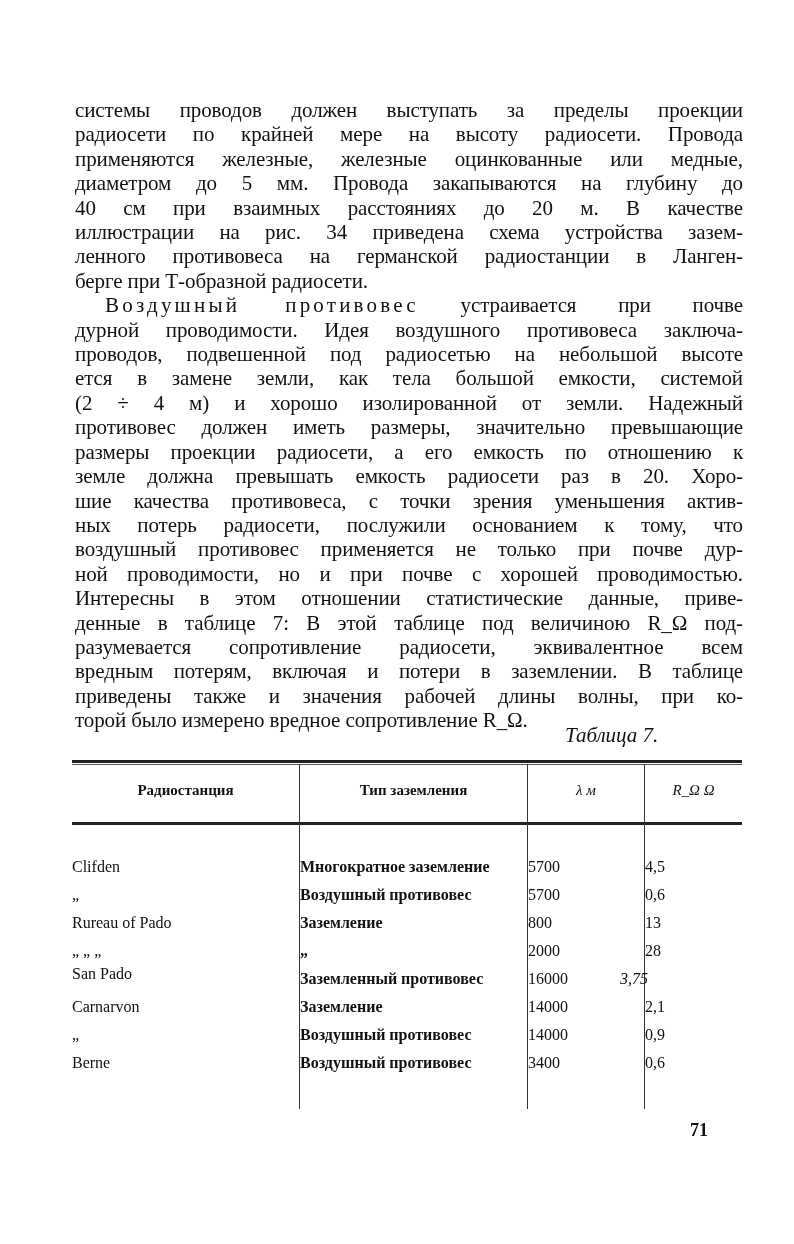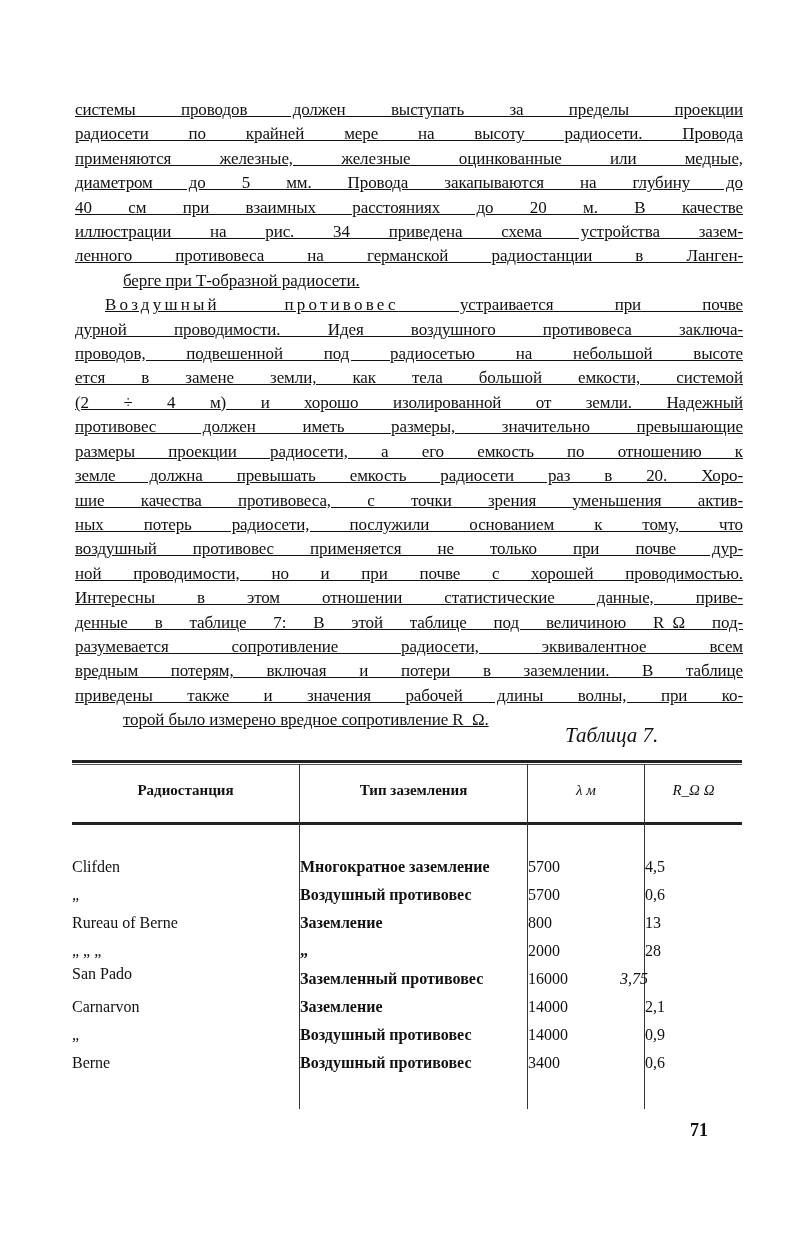--- a/index.html
+++ b/index.html
@@ -1,21 +1,21 @@
 <!DOCTYPE html>
 <html><head>
 <meta charset="utf-8">
 <style>
   html, body { margin: 0; padding: 0; background: #ffffff; }
   body { width: 794px; height: 1244px; position: relative; overflow: hidden;
          font-family: "Liberation Serif", "DejaVu Serif", serif; color: #111; }
   .page { position: absolute; left: 75px; top: 98px; width: 668px; }
-  .para { font-size: 17px; line-height: 24.4px; text-align: justify; margin: 0; letter-spacing: -0.1px; text-decoration: underline; }
+  .para { font-size: 21px; line-height: 24.4px; text-align: justify; margin: 0; letter-spacing: -0.1px; }
   .para .ln { display: block; text-align: justify; text-align-last: justify; white-space: nowrap; }
-  .para .ln.last { text-align-last: left; margin-left: 48px; }
+  .para .ln.last { text-align-last: left; }
   .para .ln.ind { padding-left: 30px; }
   .spaced { letter-spacing: 3.2px; }
   .caption { position: absolute; left: 565px; top: 723px; font-size: 21px; font-style: italic; }
   .table-wrap { position: absolute; left: 72px; top: 760px; width: 670px; height: 345px; }
   .rule-top { position: absolute; left: 0; top: 0; width: 670px; height: 3px; background: #222; }
   .rule-top2 { position: absolute; left: 0; top: 4px; width: 670px; height: 1px; background: #555; }
   .rule-mid { position: absolute; left: 0; top: 62px; width: 670px; height: 3px; background: #222; }
   .vline { position: absolute; top: 4px; width: 1px; background: #333; height: 345px; }
   .hdr { position: absolute; top: 22px; font-size: 15px; font-weight: bold; text-align: center; }
   .cell { position: absolute; font-size: 16px; text-align: left; }
@@ -75,21 +75,21 @@
 
   <div id="rows">
       <div class="cell" style="left: 0px; width: 227px; top: 98px;">Clifden</div>
       <div class="cell bold" style="left: 228px; width: 227px; top: 98px;">Многократное заземление</div>
       <div class="cell" style="left: 456px; width: 116px; top: 98px;">5700</div>
       <div class="cell" style="left: 573px; width: 97px; top: 98px;">4,5</div>
       <div class="cell" style="left: 0px; width: 227px; top: 126px;">„</div>
       <div class="cell bold" style="left: 228px; width: 227px; top: 126px;">Воздушный противовес</div>
       <div class="cell" style="left: 456px; width: 116px; top: 126px;">5700</div>
       <div class="cell" style="left: 573px; width: 97px; top: 126px;">0,6</div>
-      <div class="cell" style="left: 0px; width: 227px; top: 154px;">Rureau of Berne</div>
+      <div class="cell" style="left: 0px; width: 227px; top: 154px;">Rureau of Pado</div>
       <div class="cell bold" style="left: 228px; width: 227px; top: 154px;">Заземление</div>
       <div class="cell" style="left: 456px; width: 116px; top: 154px;">800</div>
       <div class="cell" style="left: 573px; width: 97px; top: 154px;">13</div>
       <div class="cell" style="left: 0px; width: 227px; top: 182px;">„   „   „</div>
       <div class="cell bold" style="left: 228px; width: 227px; top: 182px;">„</div>
       <div class="cell" style="left: 456px; width: 116px; top: 182px;">2000</div>
       <div class="cell" style="left: 573px; width: 97px; top: 182px;">28</div>
       <div class="cell" style="left: 0px; width: 227px; top: 205px;">San Pado</div>
       <div class="cell bold" style="left: 228px; width: 227px; top: 210px;">Заземленный противовес</div>
       <div class="cell" style="left: 456px; width: 116px; top: 210px;">16000</div>

